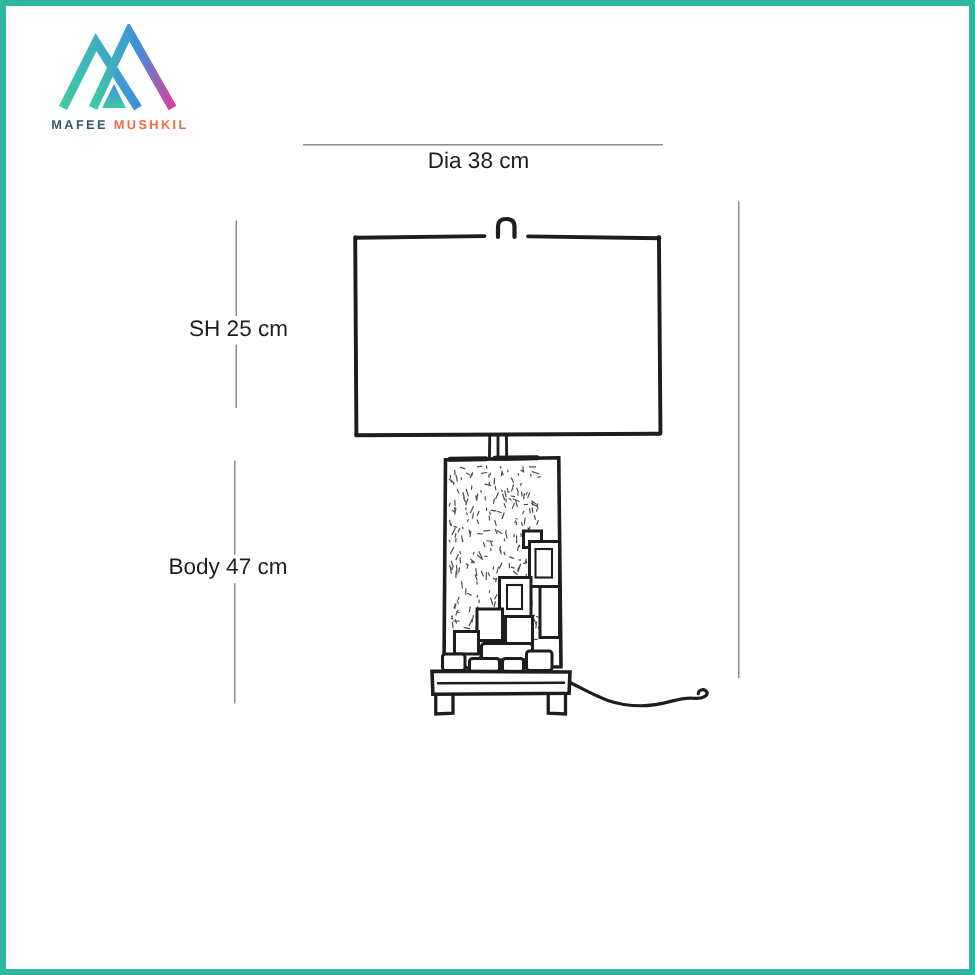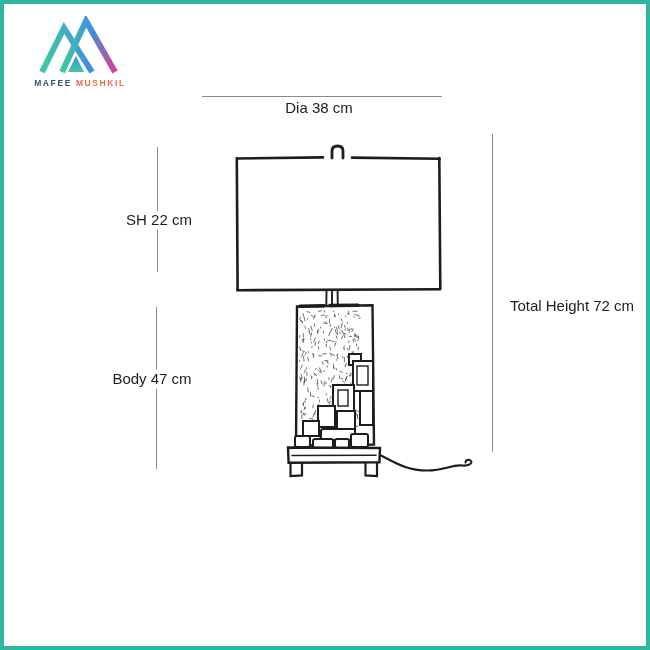--- a/index.html
+++ b/index.html
@@ -67,23 +67,22 @@
       <span class="secondary">MUSHKIL</span>
     </div>
   </div>
 
   <div class="hline" style="left:198px;top:92px;width:240px;"></div>
   <div class="vline" style="left:153px;top:143px;height:125px;"></div>
   <div class="vline" style="left:152px;top:303px;height:162px;"></div>
   <div class="vline" style="left:488px;top:130px;height:318px;"></div>
 
   <div class="dim-label" style="left:315px;top:104px;">Dia 38 cm</div>
-  <div class="dim-label" style="left:155px;top:216px;">SH 22 cm</div>
+  <div class="dim-label" style="left:155px;top:216px;">SH 25 cm</div>
   <div class="dim-label" style="left:148px;top:375px;">Body 47 cm</div>
-  <div class="dim-label" style="left:568px;top:302px;">Total Height 72 cm</div>
 
   <svg class="lamp-svg" width="650" height="650" viewBox="0 0 650 650">
 
     <path class="sketch" d="M328,154 L328,147 Q328,142 333.5,142 Q339,142 339,147 L339,154" stroke-width="2.8"></path>
 
     <g>
       <path class="sketch" d="M233,154.5 L319,153.4" stroke-width="2.6"></path>
       <path class="sketch" d="M348,153.6 L435.6,154.8" stroke-width="2.6"></path>
       <path class="sketch" d="M435.3,154 L436.3,284.6" stroke-width="2.6"></path>
       <path class="sketch" d="M436,285.2 L233.4,286.2" stroke-width="2.6"></path>

